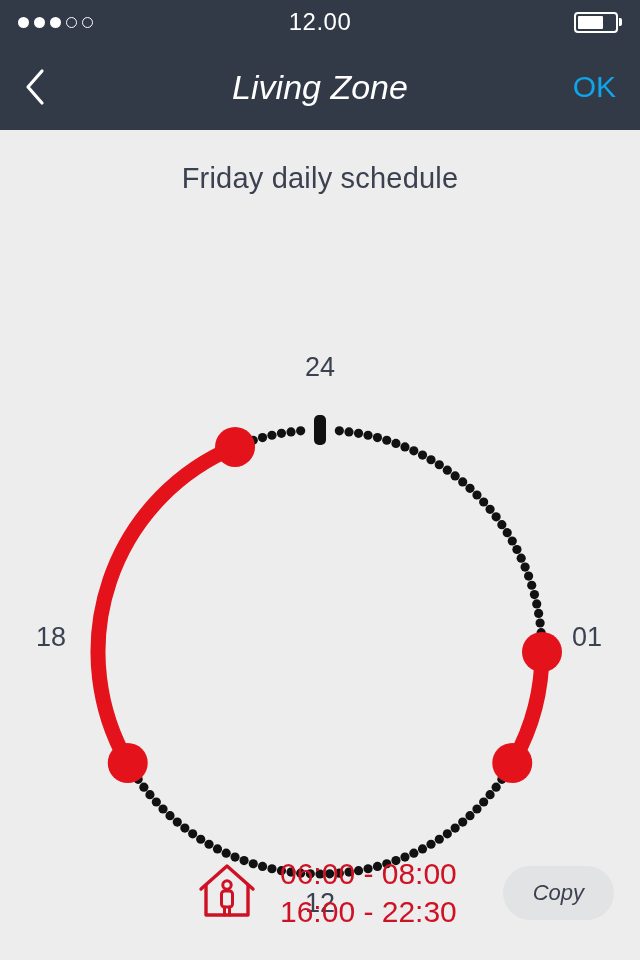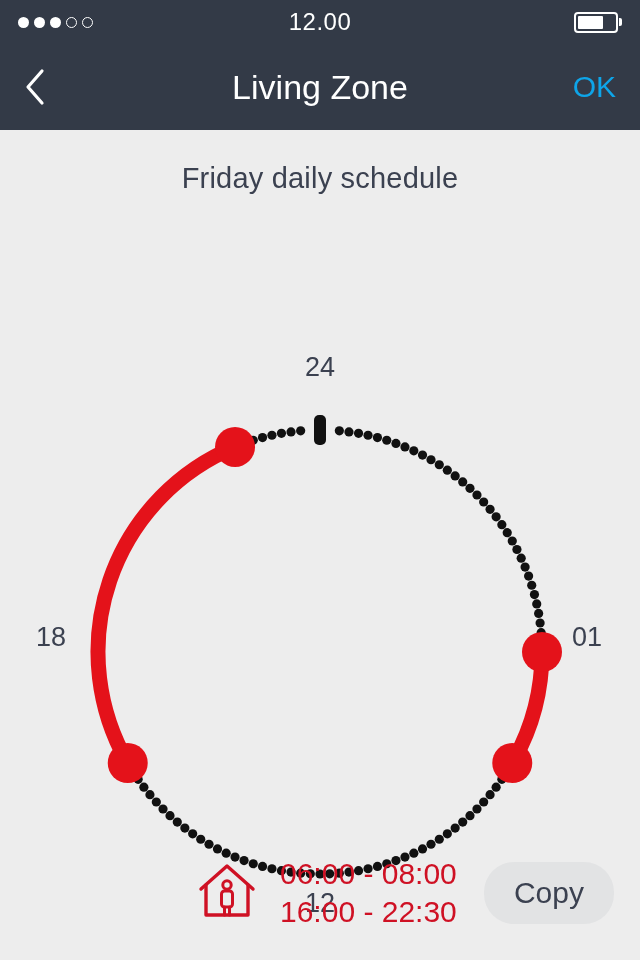--- a/index.html
+++ b/index.html
@@ -98,20 +98,21 @@
     cursor: pointer;
   }
   .nav-title {
     position: absolute;
     left: 0; right: 0;
     text-align: center;
     color: #ffffff;
     font-size: 34px;
     font-weight: 400;
     pointer-events: none;
+    font-style: italic;
   }
   .nav-ok {
     color: #0ea5e9;
     font-size: 30px;
     cursor: pointer;
     z-index: 2;
   }
 
   
   .content {
@@ -172,24 +173,25 @@
     flex: 0 0 auto;
   }
   .times div { white-space: nowrap; }
 
   .copy-btn {
     margin-left: auto;
     background: #e2e3e4;
     color: #3b4150;
     border: none;
     border-radius: 30px;
-    font-size: 30px;
+    font-size: 22px;
     padding: 14px 30px;
     font-family: "Liberation Sans", sans-serif;
     cursor: pointer;
+    font-style: italic;
   }
 </style>
 </head>
 <body>
 
 <div class="statusbar">
   <div class="signal-dots">
     <span class="sdot on"></span>
     <span class="sdot on"></span>
     <span class="sdot on"></span>

